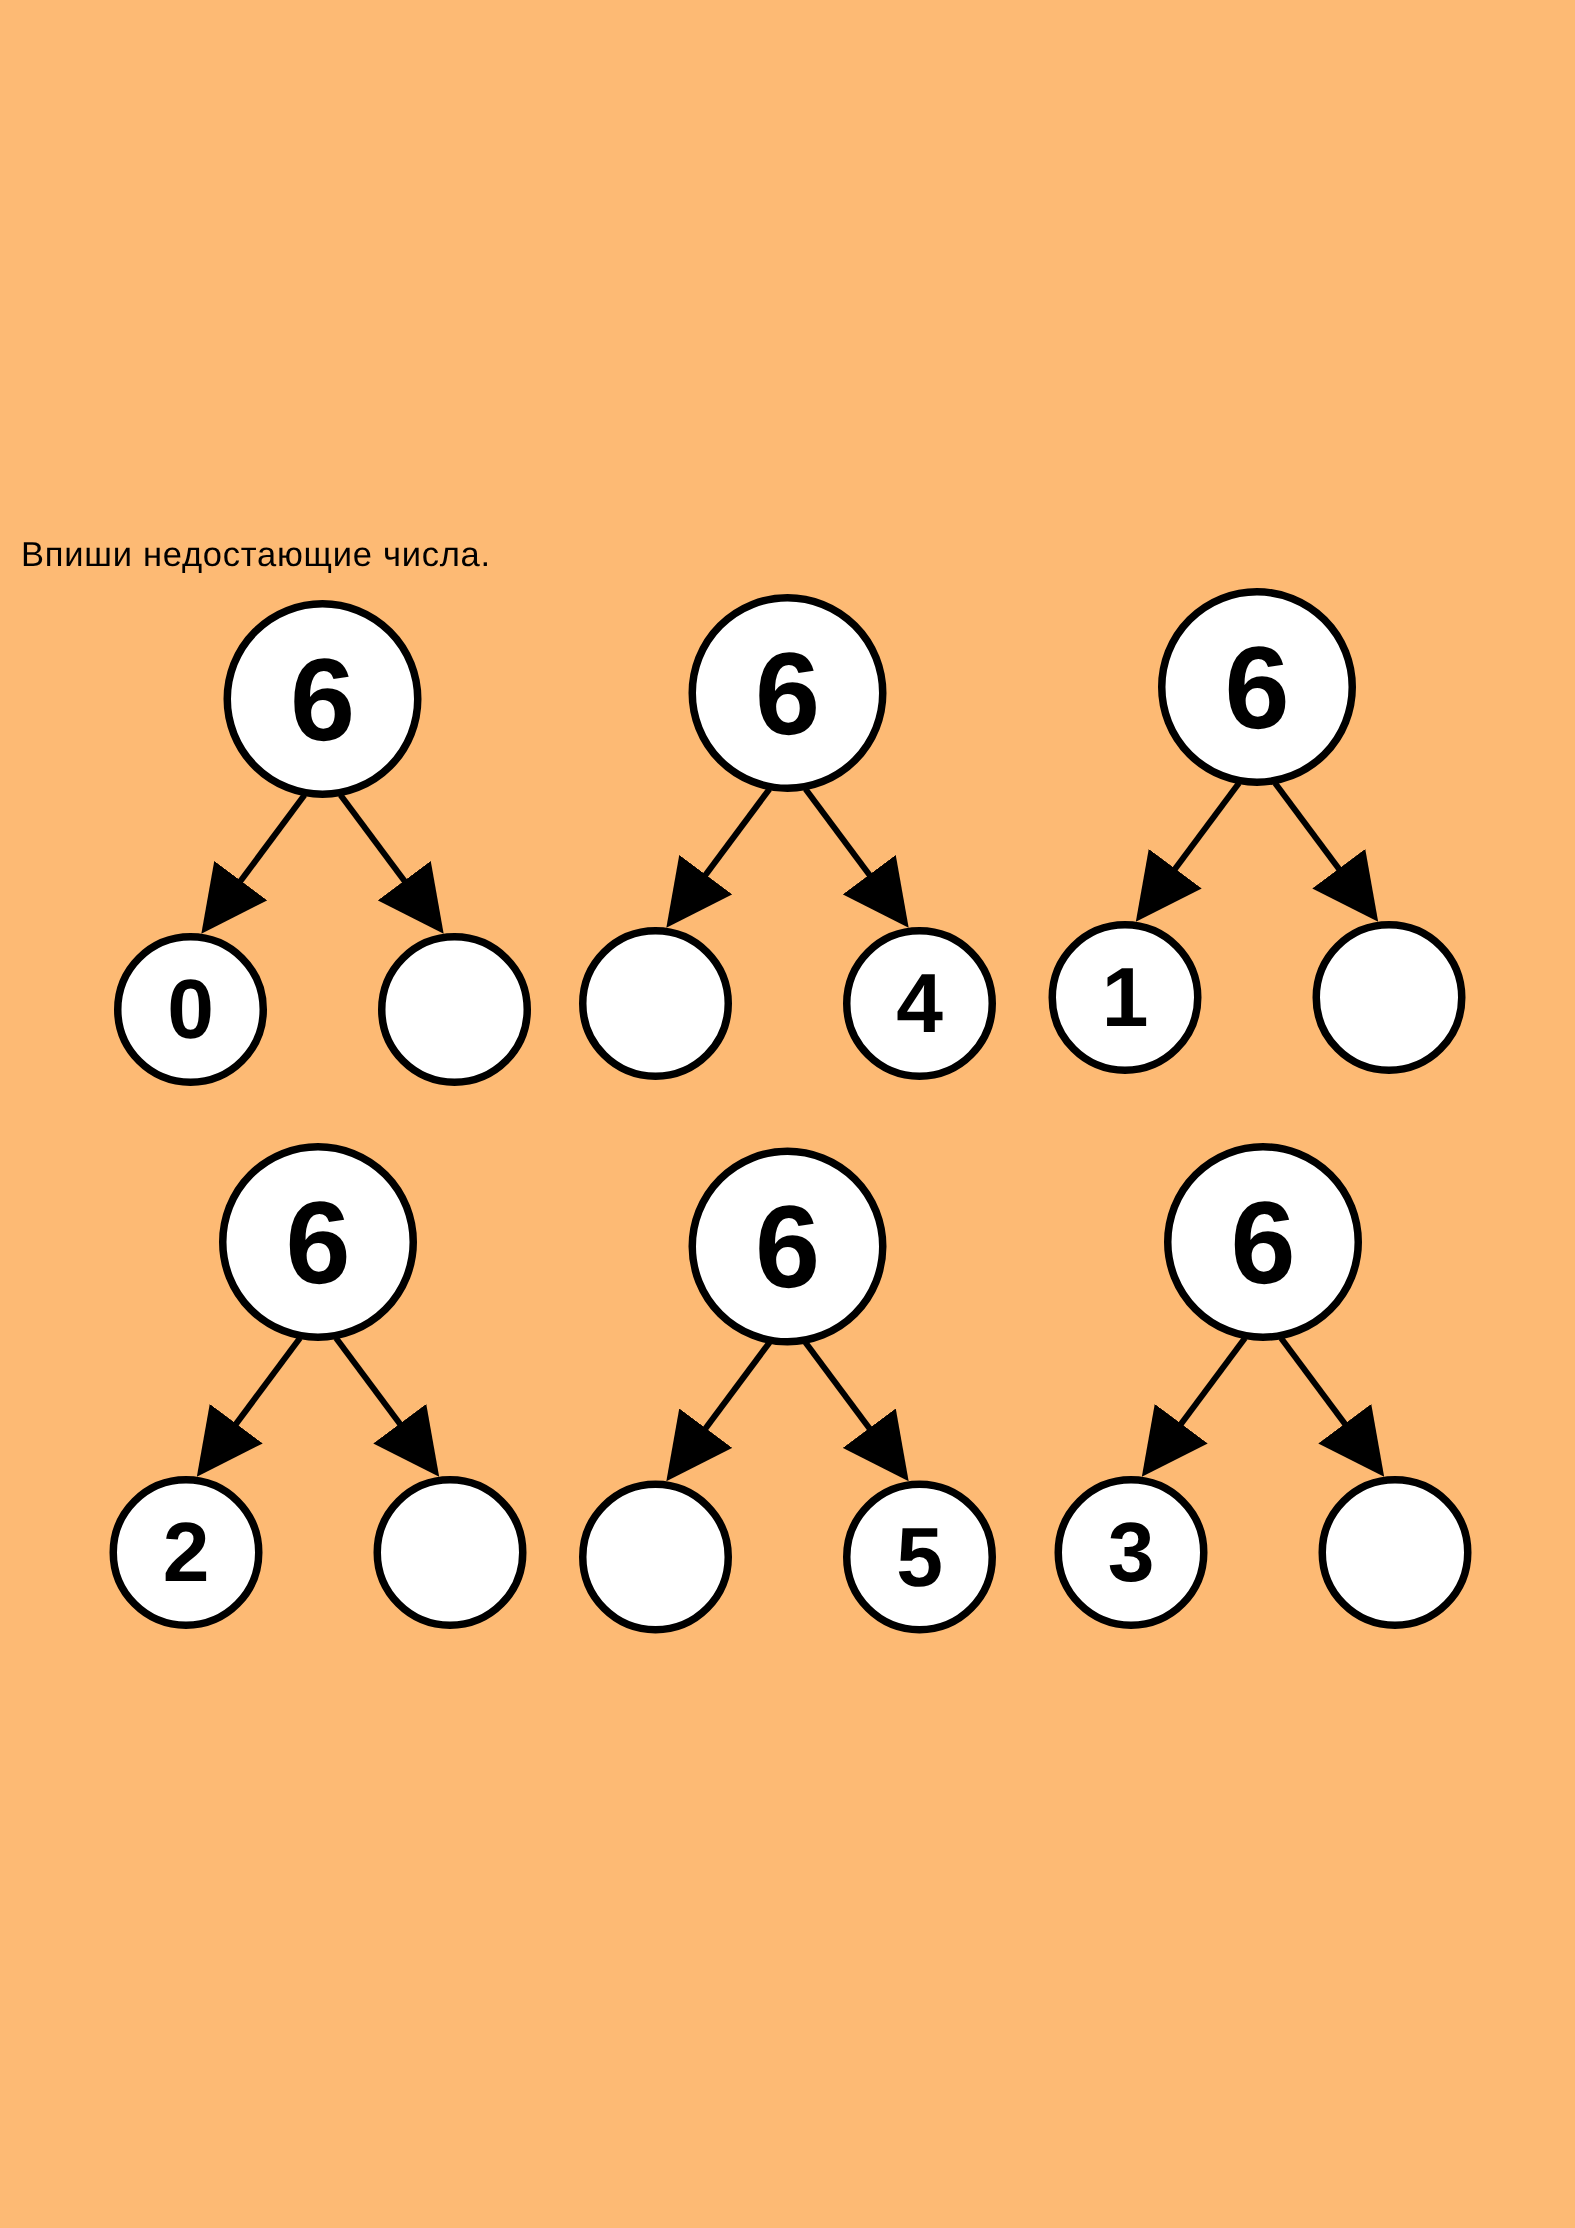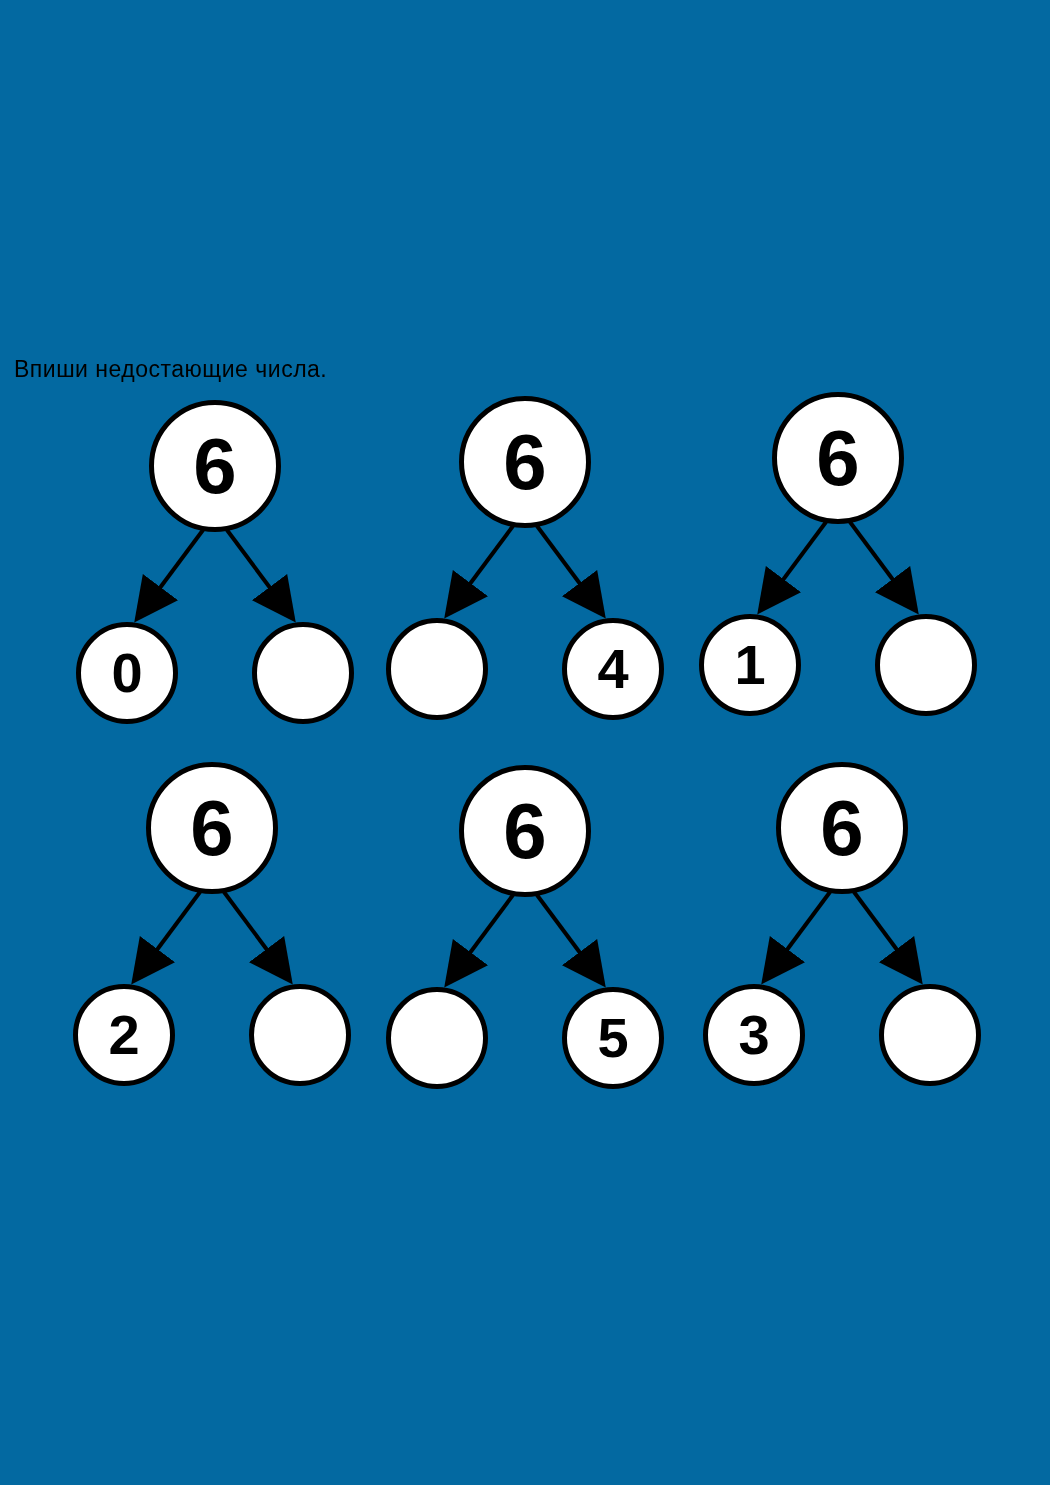--- a/index.html
+++ b/index.html
@@ -4,21 +4,21 @@
 <style>
   html, body {
     margin: 0;
     padding: 0;
     background: #ffffff;
   }
   .page {
     position: relative;
     width: 1050px;
     height: 1485px;
-    background: #0369a1;
+    background: #fdba74;
     font-family: "Liberation Sans", sans-serif;
     color: #000000;
     overflow: hidden;
   }
   .worksheet-title {
     position: absolute;
     left: 14px;
     top: 356px;
     font-size: 23px;
     letter-spacing: 0.5px;

